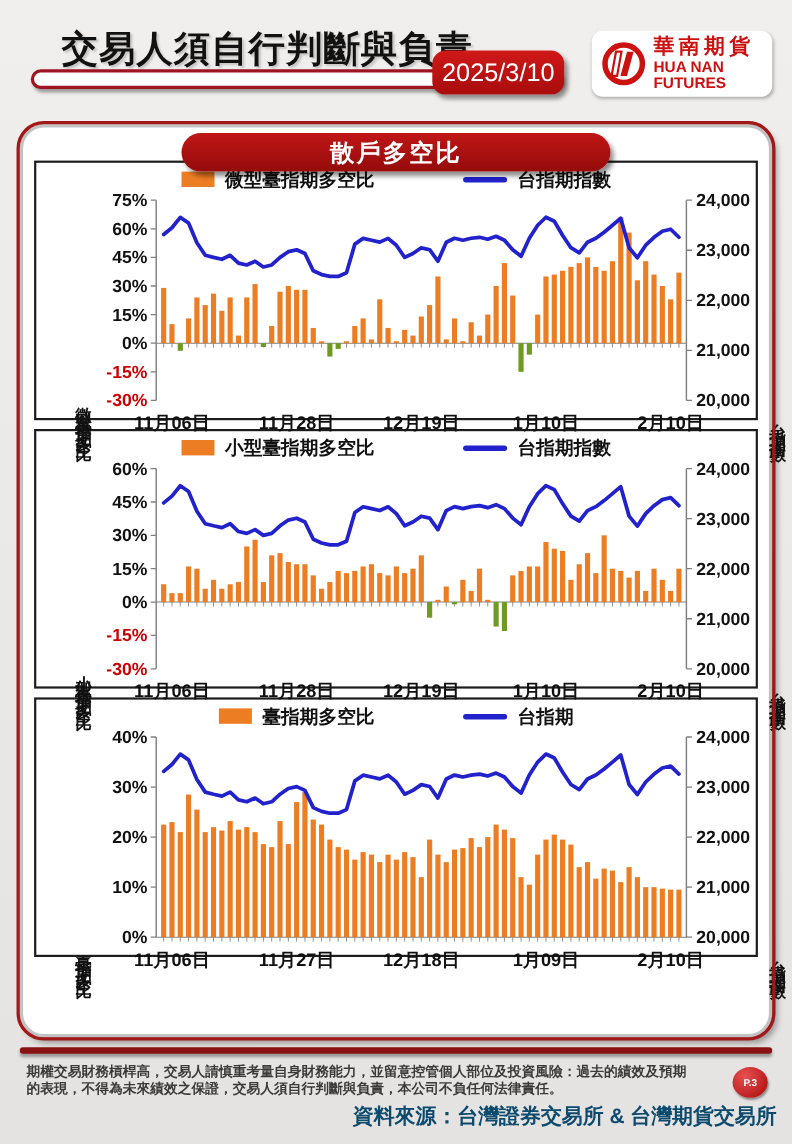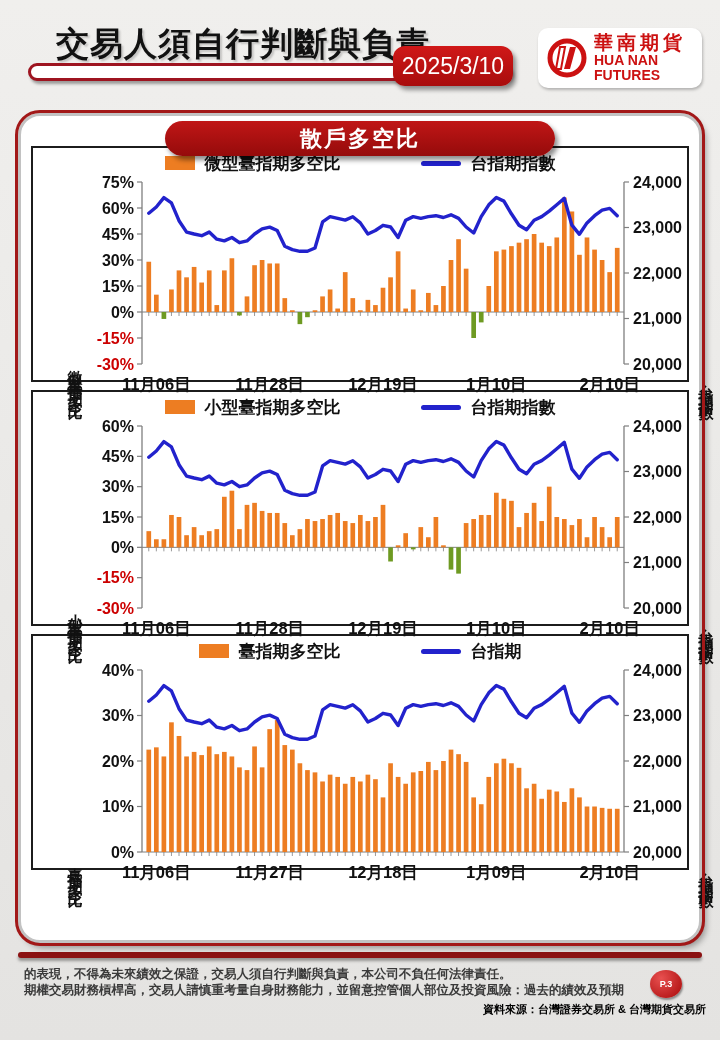--- a/index.html
+++ b/index.html
@@ -71,29 +71,29 @@
   
   .footer-divider{
     position:absolute;left:18px;top:952px;width:684px;height:6px;
     background:#8b1212;border-radius:3px;box-shadow:0 3px 3px rgba(0,0,0,.35);
   }
   .disclaimer{
     position:absolute;left:24px;top:966px;width:630px;
     font-size:12.5px;line-height:1.3;color:#3a3a3a;font-weight:bold;
   }
   .page-badge{
-    position:absolute;right:38px;top:970px;width:32px;height:28px;border-radius:50%;
+    position:absolute;right:22px;top:970px;width:32px;height:28px;border-radius:50%;
     background:radial-gradient(circle at 35% 30%,#e85050,#a80808);
     box-shadow:1px 2px 2px rgba(0,0,0,.4);
     color:#fff;font-size:9px;font-weight:bold;
     display:flex;align-items:center;justify-content:center;
   }
   .source-line{
     position:absolute;right:14px;top:1002px;
-    font-size:11px;font-weight:bold;color:#000000;
+    font-size:19px;font-weight:bold;color:#0c4a6e;
   }
 </style>
 </head>
 <body>
 
 <div class="page">
 
   <div class="report-title">交易人須自行判斷與負責</div>
   <div class="title-underline"></div>
   <div class="date-badge">2025/3/10</div>
@@ -633,19 +633,19 @@
             <polyline points="64.8,37.2 72.3,31.0 79.9,21.6 87.4,26.8 95.0,44.7 102.6,56.1 110.1,58.0 117.7,59.7 125.2,56.1 132.8,63.2 140.3,64.9 147.9,61.5 155.4,66.7 163.0,64.9 170.6,58.0 178.1,52.8 185.7,51.1 193.2,54.5 200.8,70.2 208.3,73.6 215.9,75.3 223.4,75.3 231.0,72.0 238.6,45.9 246.1,40.7 253.7,42.4 261.2,44.1 268.8,40.7 276.3,46.9 283.9,58.0 291.4,54.5 299.0,49.3 306.6,51.0 314.1,61.5 321.7,44.2 329.2,40.6 336.8,42.4 344.3,40.6 351.9,39.7 359.4,41.5 367.0,38.8 374.6,42.4 382.1,51.0 389.7,57.0 397.2,40.6 404.8,28.8 412.3,21.5 419.9,25.1 427.4,37.8 435.0,49.2 442.6,53.8 450.1,44.2 457.7,40.6 465.2,35.1 472.8,28.8 480.3,22.4 487.9,49.2 495.4,58.3 503.0,46.9 510.6,39.7 518.1,34.2 525.7,32.4 533.2,39.7" fill="none" stroke="#2222CC" stroke-width="3.4" stroke-linejoin="round" stroke-linecap="round"></polyline>
           </svg>
         <div class="ylabel">台指期指數</div>
       </div>
     </div>
 
   </div>
 
   <div class="footer-divider"></div>
   <div class="disclaimer">
+    <div>期權交易財務槓桿高，交易人請慎重考量自身財務能力，並留意控管個人部位及投資風險：過去的績效及預期</div>
     <div>的表現，不得為未來績效之保證，交易人須自行判斷與負責，本公司不負任何法律責任。</div>
-    <div>期權交易財務槓桿高，交易人請慎重考量自身財務能力，並留意控管個人部位及投資風險：過去的績效及預期</div>
   </div>
   <div class="page-badge">P.3</div>
   <div class="source-line">資料來源：台灣證券交易所 &amp; 台灣期貨交易所</div>
 
 </div>
 
 </body></html>

